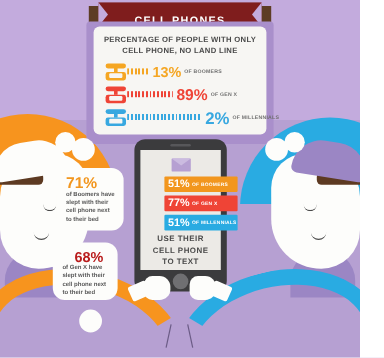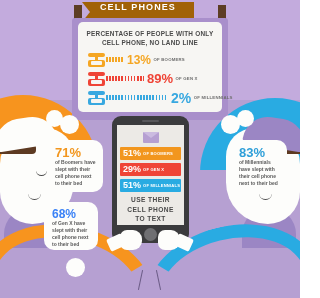--- a/index.html
+++ b/index.html
@@ -10,22 +10,22 @@
   .bg-top{position:absolute;left:0;top:0;width:300px;height:120px;background:#c3abdd;}
   .bg-bottom{position:absolute;left:0;top:100px;width:300px;height:198px;background:#b6a0d2;}
 
   .blob-orange{position:absolute;left:-52px;top:95px;width:150px;height:150px;border-radius:50%;background:#f7941e;}
   .blob-blue{position:absolute;right:-50px;top:98px;width:150px;height:150px;border-radius:50%;background:#29abe2;}
 
   .lowerband{position:absolute;left:0;top:170px;width:300px;height:128px;background:#b6a0d2;}
 
   
   .ribbon-wrap{position:absolute;left:0;top:2px;width:300px;height:22px;}
-  .ribbon{position:absolute;left:82px;top:0;width:112px;height:20px;background:#a16207;
-          display:flex;align-items:flex-start;justify-content:center;}
+  .ribbon{position:absolute;left:82px;top:0;width:136px;height:20px;background:#7f1d1d;
+          display:flex;align-items:flex-end;justify-content:center;}
   .ribbon-title{color:#fff;font-size:9px;font-weight:bold;letter-spacing:1.1px;
                 font-family:"Liberation Sans",sans-serif;white-space:nowrap;}
   .rib-notch{position:absolute;top:0;width:0;height:0;border-top:10px solid transparent;
              border-bottom:10px solid transparent;}
   .rib-notch.l{left:82px;border-left:8px solid #c3abdd;}
   .rib-notch.r{left:210px;border-right:8px solid #c3abdd;}
   .rib-tail{position:absolute;top:3px;width:10px;height:14px;background:#5d3d24;}
   .rib-tail.l{left:74px;}
   .rib-tail.r{left:216px;}
 
@@ -69,21 +69,21 @@
   .screen{position:absolute;left:5px;top:9px;width:67px;height:100px;background:#eceae6;}
   .speaker{position:absolute;left:30px;top:4px;width:17px;height:2px;background:#57575a;border-radius:1px;}
   .home{position:absolute;left:32px;top:112px;width:13px;height:13px;border-radius:50%;background:#6f6f72;}
 
   .envelope{position:absolute;left:26px;top:7px;width:16px;height:11px;}
   .env-body{position:absolute;inset:0;background:#b6a0d2;border-radius:1px;}
   .env-flap{position:absolute;left:0;top:0;width:0;height:0;
             border-left:8px solid transparent;border-right:8px solid transparent;
             border-top:6px solid #cbbbe0;}
 
-  .bars{position:absolute;left:3px;top:22px;width:61px;}
+  .bars{position:absolute;left:20px;top:22px;width:61px;}
   .bar{height:13px;margin-bottom:3px;display:flex;align-items:center;padding-left:3px;border-radius:1px;}
   .bar .bpct{color:#fff;font-weight:bold;font-size:9px;line-height:9px;}
   .bar .blab{color:#fff;font-weight:bold;font-size:4.1px;margin-left:2px;letter-spacing:.2px;white-space:nowrap;}
   .b1{background:#f2961e;}
   .b2{background:#ef4436;}
   .b3{background:#29abe2;}
 
   .useline{position:absolute;left:0;top:70px;width:67px;text-align:center;color:#4a4a4a;
            font-size:6.6px;font-weight:bold;line-height:9.5px;letter-spacing:.4px;}
 
@@ -132,21 +132,21 @@
   .bpctbig{font-weight:bold;line-height:1;}
   .bbody{font-size:5px;line-height:7px;color:#5a5a5a;font-weight:bold;}
   .tail{position:absolute;width:0;height:0;}
 
   .bub1{left:47px;top:140px;width:56px;height:52px;}
   .bub1 .bpctbig{font-size:13px;color:#f2961e;}
   .bub1 .tail{left:-7px;top:12px;border-top:5px solid transparent;border-bottom:7px solid transparent;
               border-right:9px solid #fdfdfb;}
 
   .bub2{left:44px;top:202px;width:54px;height:48px;}
-  .bub2 .bpctbig{font-size:12px;color:#3b82f6;}
+  .bub2 .bpctbig{font-size:12px;color:#b91c1c;margin-left:10px;}
   .bub2 .tail{left:-7px;top:10px;border-top:5px solid transparent;border-bottom:7px solid transparent;
               border-right:9px solid #fdfdfb;}
 
   .bub3{right:13px;top:140px;width:56px;height:54px;}
   .bub3 .bpctbig{font-size:13px;color:#2e9fd8;}
   .bub3 .tail{right:-7px;top:14px;border-top:5px solid transparent;border-bottom:7px solid transparent;
               border-left:9px solid #fdfdfb;}
 
   .bubpad{padding:6px 7px 0 8px;box-sizing:border-box;}
 
@@ -261,21 +261,21 @@
       <div class="envelope">
         <div class="env-body"></div>
           <div class="env-flap"></div>
       </div>
       <div class="bars">
         <div class="bar b1">
           <span class="bpct">51%</span>
           <span class="blab">OF BOOMERS</span>
         </div>
         <div class="bar b2">
-          <span class="bpct">29%</span>
+          <span class="bpct">77%</span>
           <span class="blab">OF GEN X</span>
         </div>
         <div class="bar b3">
           <span class="bpct">51%</span>
           <span class="blab">OF MILLENNIALS</span>
         </div>
       </div>
       <div class="useline">
         <div>USE THEIR</div>
         <div>CELL PHONE</div>
@@ -295,22 +295,17 @@
     <div class="bpctbig">71%</div>
     <div class="bbody">of Boomers have slept with their cell phone next to their bed</div>
   </div>
 
   <div class="bub bub2 bubpad">
     <div class="tail"></div>
     <div class="bpctbig">68%</div>
     <div class="bbody">of Gen X have slept with their cell phone next to their bed</div>
   </div>
 
-  <div class="bub bub3 bubpad">
-    <div class="tail"></div>
-    <div class="bpctbig">83%</div>
-    <div class="bbody">of Millennials have slept with their cell phone next to their bed</div>
-  </div>
 
   <div class="whisker w1"></div>
   <div class="whisker w2"></div>
 
 </div>
 
 </body></html>

